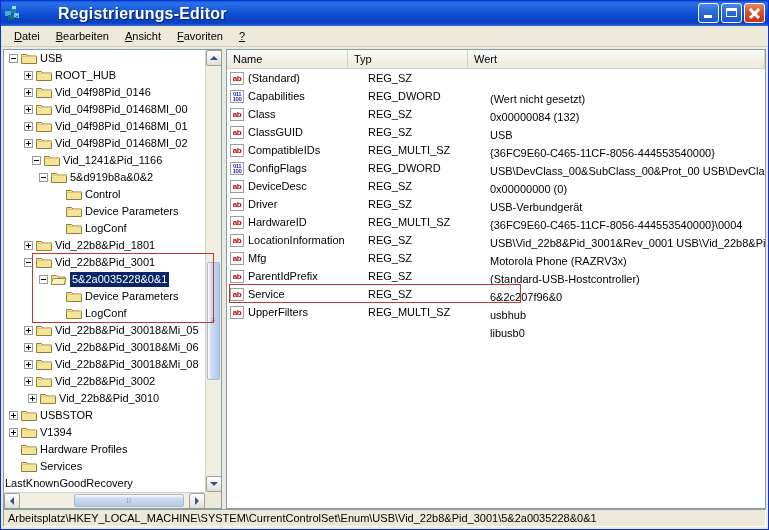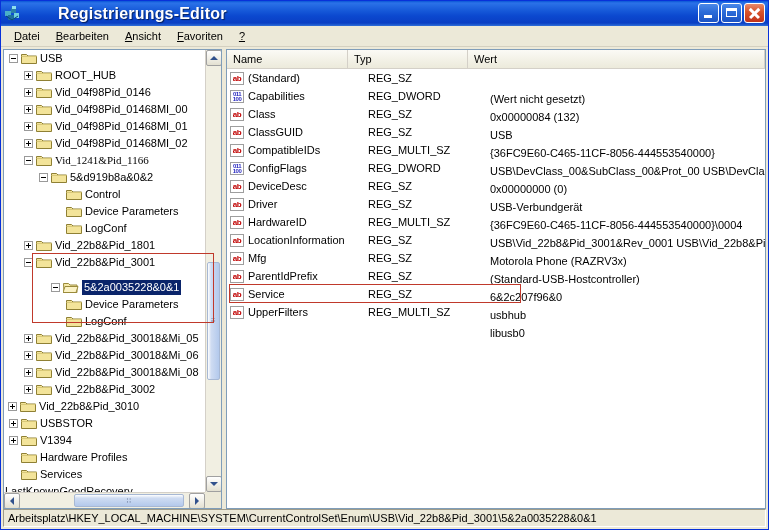--- a/index.html
+++ b/index.html
@@ -447,21 +447,21 @@
           <div class="tnode" style="padding-left: 20px;">
             <span class="expander plus"></span>
             <span class="folder">
               <svg width="16" height="13" viewBox="0 0 16 13">
                 <path d="M0.5 2.5 h5 l1.5 1.5 h8.5 v7.5 h-15 z" fill="#f3e49a" stroke="#8f8034" stroke-width="1"></path>
                 <path d="M0.5 4.5 h15" stroke="#d8c878" stroke-width="1" fill="none"></path>
               </svg>
             </span>
             <span class="tlabel">Vid_04f98Pid_01468MI_02</span>
           </div>
-          <div class="tnode" style="padding-left: 20px; font-family: Liberation Serif, serif;">
+          <div class="tnode" style="padding-left: 28px;">
             <span class="expander"></span>
             <span class="folder">
               <svg width="16" height="13" viewBox="0 0 16 13">
                 <path d="M0.5 2.5 h5 l1.5 1.5 h8.5 v7.5 h-15 z" fill="#f3e49a" stroke="#8f8034" stroke-width="1"></path>
                 <path d="M0.5 4.5 h15" stroke="#d8c878" stroke-width="1" fill="none"></path>
               </svg>
             </span>
             <span class="tlabel">Vid_1241&amp;Pid_1166</span>
           </div>
           <div class="tnode" style="padding-left: 35px;">
@@ -517,21 +517,21 @@
           <div class="tnode" style="padding-left: 20px;">
             <span class="expander"></span>
             <span class="folder">
               <svg width="16" height="13" viewBox="0 0 16 13">
                 <path d="M0.5 2.5 h5 l1.5 1.5 h8.5 v7.5 h-15 z" fill="#f3e49a" stroke="#8f8034" stroke-width="1"></path>
                 <path d="M0.5 4.5 h15" stroke="#d8c878" stroke-width="1" fill="none"></path>
               </svg>
             </span>
             <span class="tlabel">Vid_22b8&amp;Pid_3001</span>
           </div>
-          <div class="tnode selected" style="padding-left: 47px; margin-top: 8px;">
+          <div class="tnode selected" style="padding-left: 35px;">
             <span class="expander"></span>
             <span class="folder">
               <svg width="16" height="13" viewBox="0 0 16 13">
                 <path d="M0.5 2.5 h5 l1.5 1.5 h7 v7.5 h-13 z" fill="#f6e9a8" stroke="#9a8a3a" stroke-width="1"></path>
                 <path d="M2 5.5 h13 l-2 6 h-13 z" fill="#fbf2c4" stroke="#9a8a3a" stroke-width="1"></path>
               </svg>
             </span>
             <span class="tlabel">5&amp;2a0035228&amp;0&amp;1</span>
           </div>
           <div class="tnode" style="padding-left: 50px;">
@@ -587,21 +587,21 @@
           <div class="tnode" style="padding-left: 20px; text-align: center;">
             <span class="expander plus"></span>
             <span class="folder">
               <svg width="16" height="13" viewBox="0 0 16 13">
                 <path d="M0.5 2.5 h5 l1.5 1.5 h8.5 v7.5 h-15 z" fill="#f3e49a" stroke="#8f8034" stroke-width="1"></path>
                 <path d="M0.5 4.5 h15" stroke="#d8c878" stroke-width="1" fill="none"></path>
               </svg>
             </span>
             <span class="tlabel">Vid_22b8&amp;Pid_3002</span>
           </div>
-          <div class="tnode" style="padding-left: 4px;">
+          <div class="tnode" style="padding-left: 24px;">
             <span class="expander plus"></span>
             <span class="folder">
               <svg width="16" height="13" viewBox="0 0 16 13">
                 <path d="M0.5 2.5 h5 l1.5 1.5 h8.5 v7.5 h-15 z" fill="#f3e49a" stroke="#8f8034" stroke-width="1"></path>
                 <path d="M0.5 4.5 h15" stroke="#d8c878" stroke-width="1" fill="none"></path>
               </svg>
             </span>
             <span class="tlabel">Vid_22b8&amp;Pid_3010</span>
           </div>
           <div class="tnode" style="padding-left: 5px;">

